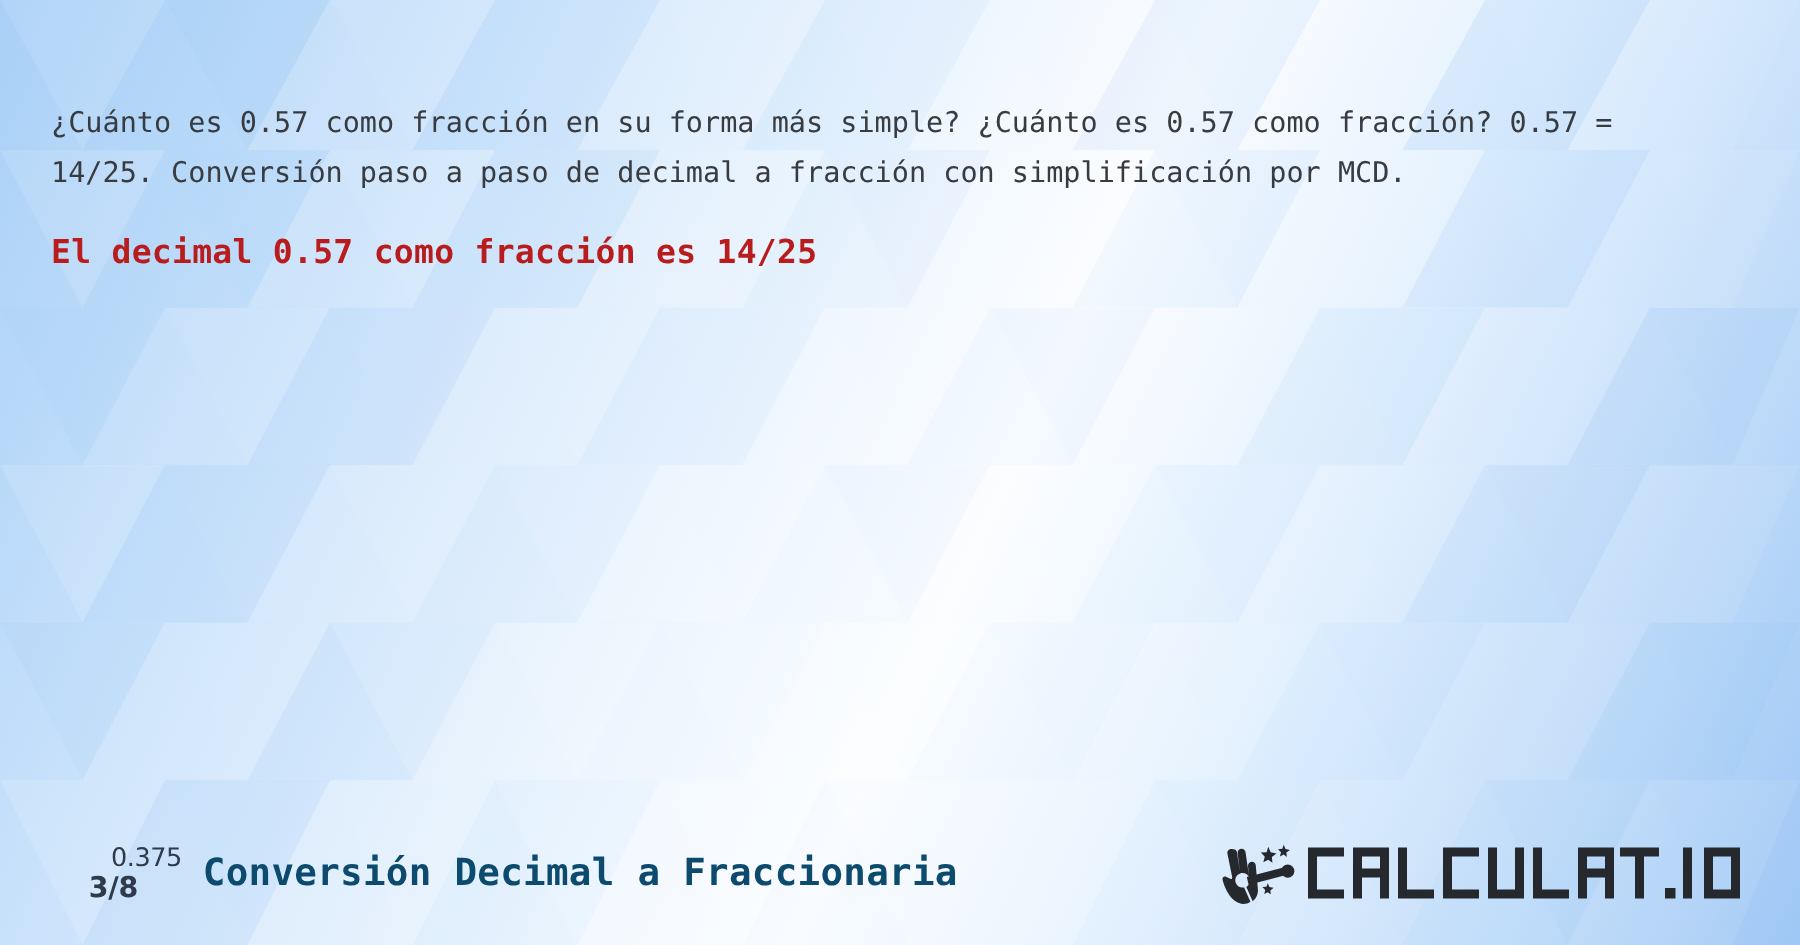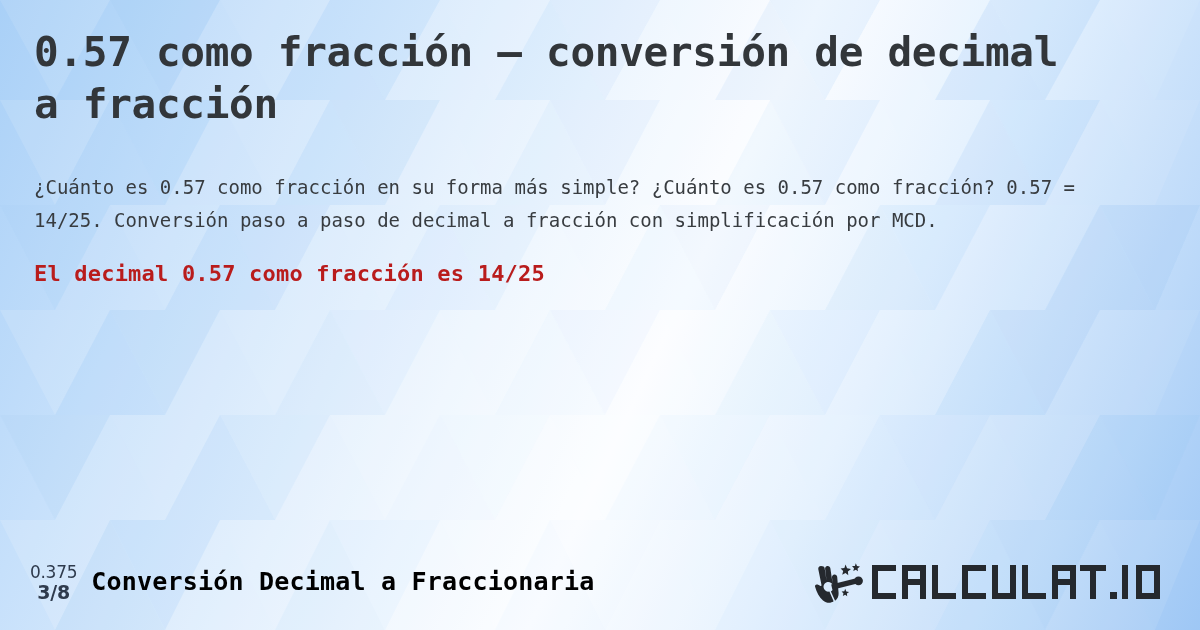--- a/index.html
+++ b/index.html
@@ -104,32 +104,33 @@
     justify-content: center;
     line-height: 1.12;
     color: #2f3b4d;
     font-family: "DejaVu Sans", sans-serif;
     padding-top: 2px;
   }
   #fraction-badge .decimal-value {
     font-size: 17px;
     font-weight: 400;
     letter-spacing: -0.3px;
+    margin-left: 44px;
   }
   #fraction-badge .fraction-value {
     font-size: 19px;
     font-weight: 700;
     letter-spacing: -0.2px;
   }
 
   #footer-title {
     font-family: "DejaVu Sans Mono", monospace;
     font-size: 25px;
     font-weight: 700;
-    color: #000000;
+    color: #0c4a6e;
     letter-spacing: 0.2px;
     white-space: nowrap;
   }
 
   #brand-logo {
     margin-left: auto;
     display: flex;
     align-items: center;
     gap: 2px;
     padding-right: 8px;
@@ -284,21 +285,20 @@
         <polygon points="605,630 715,630 660,520" fill="#ffffff" opacity="0.36"></polygon>
         <polygon points="715,630 825,630 770,520" fill="#e4f1fe" opacity="0.28"></polygon>
         <polygon points="825,630 935,630 880,520" fill="#ffffff" opacity="0.24"></polygon>
         <polygon points="935,630 1045,630 990,520" fill="#cfe6fd" opacity="0.22"></polygon>
         <polygon points="1045,630 1155,630 1100,520" fill="#ffffff" opacity="0.18"></polygon>
       </g>
     </svg>
   </div>
 
   <div id="content">
-    <h1 id="page-title">0.57 como fracción – conversión de decimal a fracción</h1>
 
     <p id="description">¿Cuánto es 0.57 como fracción en su forma más simple? ¿Cuánto es 0.57 como fracción? 0.57 = 14/25. Conversión paso a paso de decimal a fracción con simplificación por MCD.</p>
 
     <p id="answer-line">El decimal 0.57 como fracción es 14/25</p>
   </div>
 
   <div id="footer-bar">
 
     <div id="footer-left">
 

